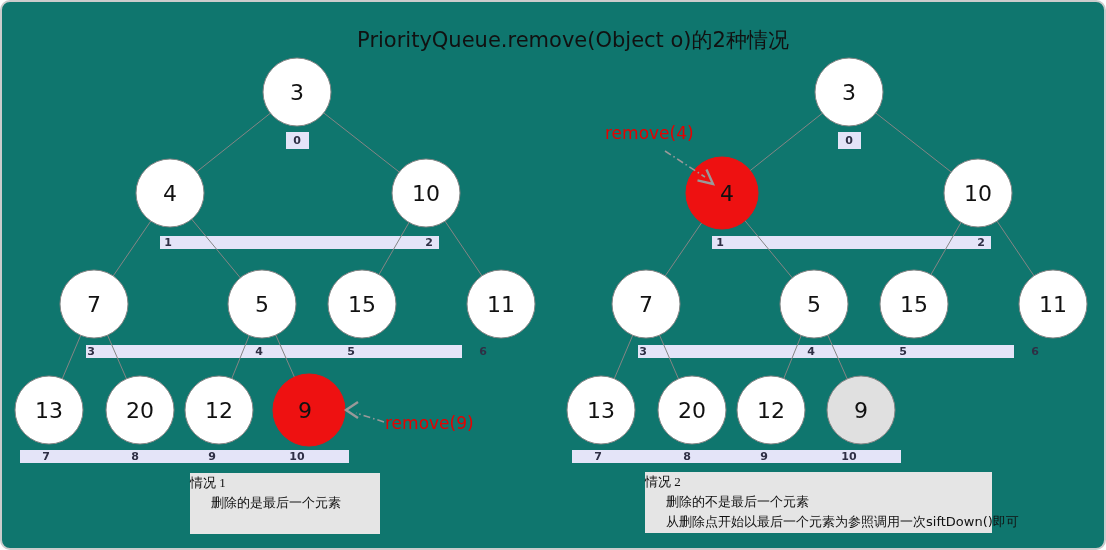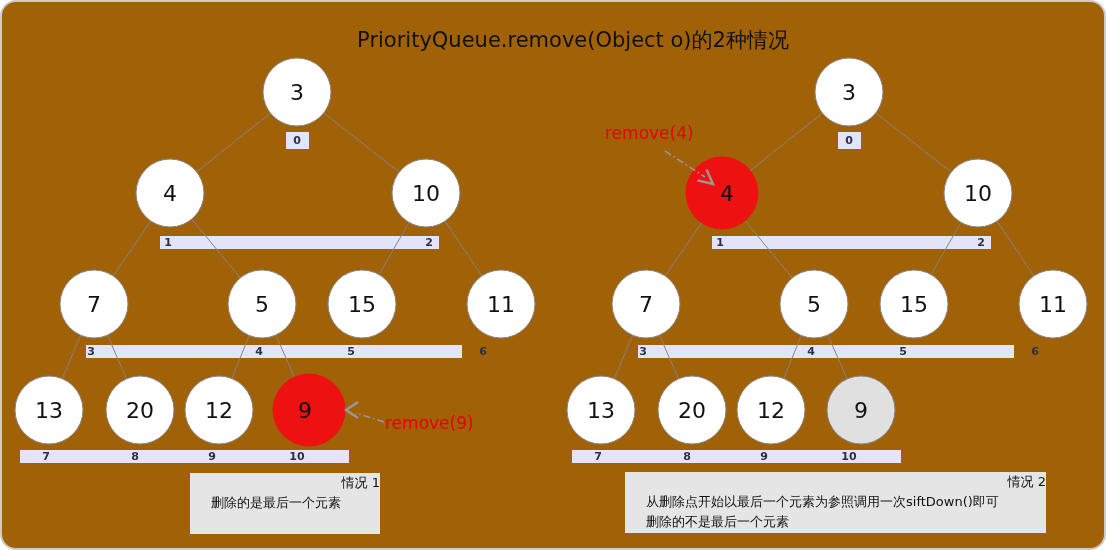--- a/index.html
+++ b/index.html
@@ -1,33 +1,33 @@
 <!DOCTYPE html>
 <html><head>
 <meta charset="utf-8">
 <style>
   html,body{margin:0;padding:0;background:#fff;}
-  .canvas{position:relative;width:1106px;height:550px;background:#a16207;border:2px solid #cccccc;
-          border-radius:16px;box-sizing:border-box;overflow:hidden;
+  .canvas{position:relative;width:1106px;height:550px;background:#0f766e;border:2px solid #cccccc;
+          border-radius:10px;box-sizing:border-box;overflow:hidden;
           font-family:"DejaVu Sans","Liberation Sans",sans-serif;}
   .title{position:absolute;top:24px;left:0;width:100%;text-align:center;font-size:21px;color:#111;
          transform:translateX(20px);}
   svg.layer{position:absolute;left:0;top:0;width:1106px;height:550px;}
   .edge{stroke:#858585;stroke-width:1;}
   .band{fill:#e4e4f8;}
   .node{fill:#ffffff;stroke:#858585;stroke-width:1;}
   .node-red{fill:#ee1111;stroke:#ee1111;}
   .node-gray{fill:#e0e0e0;stroke:#858585;}
   .nval{font-size:22px;fill:#111;text-anchor:middle;}
   .nidx{font-size:11px;font-weight:bold;fill:#2f2f45;text-anchor:middle;}
   .rml{font-size:17px;fill:#e60000;}
   .dashline{stroke:#999999;stroke-width:1.6;fill:none;stroke-dasharray:7 3 1.5 3;}
   .ahead{stroke:#999999;stroke-width:2.4;fill:none;stroke-linejoin:miter;}
   .caption{position:absolute;background:#e5e5e5;font-size:13px;line-height:20px;color:#111;}
-  .cap-head{text-align:right;}
+  .cap-head{text-align:left;font-family:Liberation Serif, serif;}
   .cap-line{padding-left:21px;white-space:nowrap;}
 </style>
 </head>
 <body>
 
 <div class="canvas">
   <div class="title">PriorityQueue.remove(Object o)的2种情况</div>
 
   <svg class="layer" viewBox="0 0 1106 550">
 
@@ -141,18 +141,18 @@
     <path class="dashline" d="M663,149 L703,175"></path>
     <path class="ahead" d="M695.5,178.4 L711,182 L704.5,167.6"></path>
     <text class="rml" x="603" y="137">remove(4)</text>
   </svg>
 
   <div class="caption" style="left:188px;top:471px;width:190px;height:61px;">
     <div class="cap-head">情况 1</div>
     <div class="cap-line">删除的是最后一个元素</div>
   </div>
 
-  <div class="caption" style="left:623px;top:470px;width:421px;height:61px;">
+  <div class="caption" style="left:643px;top:470px;width:347px;height:61px;">
     <div class="cap-head">情况 2</div>
+    <div class="cap-line">删除的不是最后一个元素</div>
     <div class="cap-line">从删除点开始以最后一个元素为参照调用一次siftDown()即可</div>
-    <div class="cap-line">删除的不是最后一个元素</div>
   </div>
 </div>
 
 </body></html>

